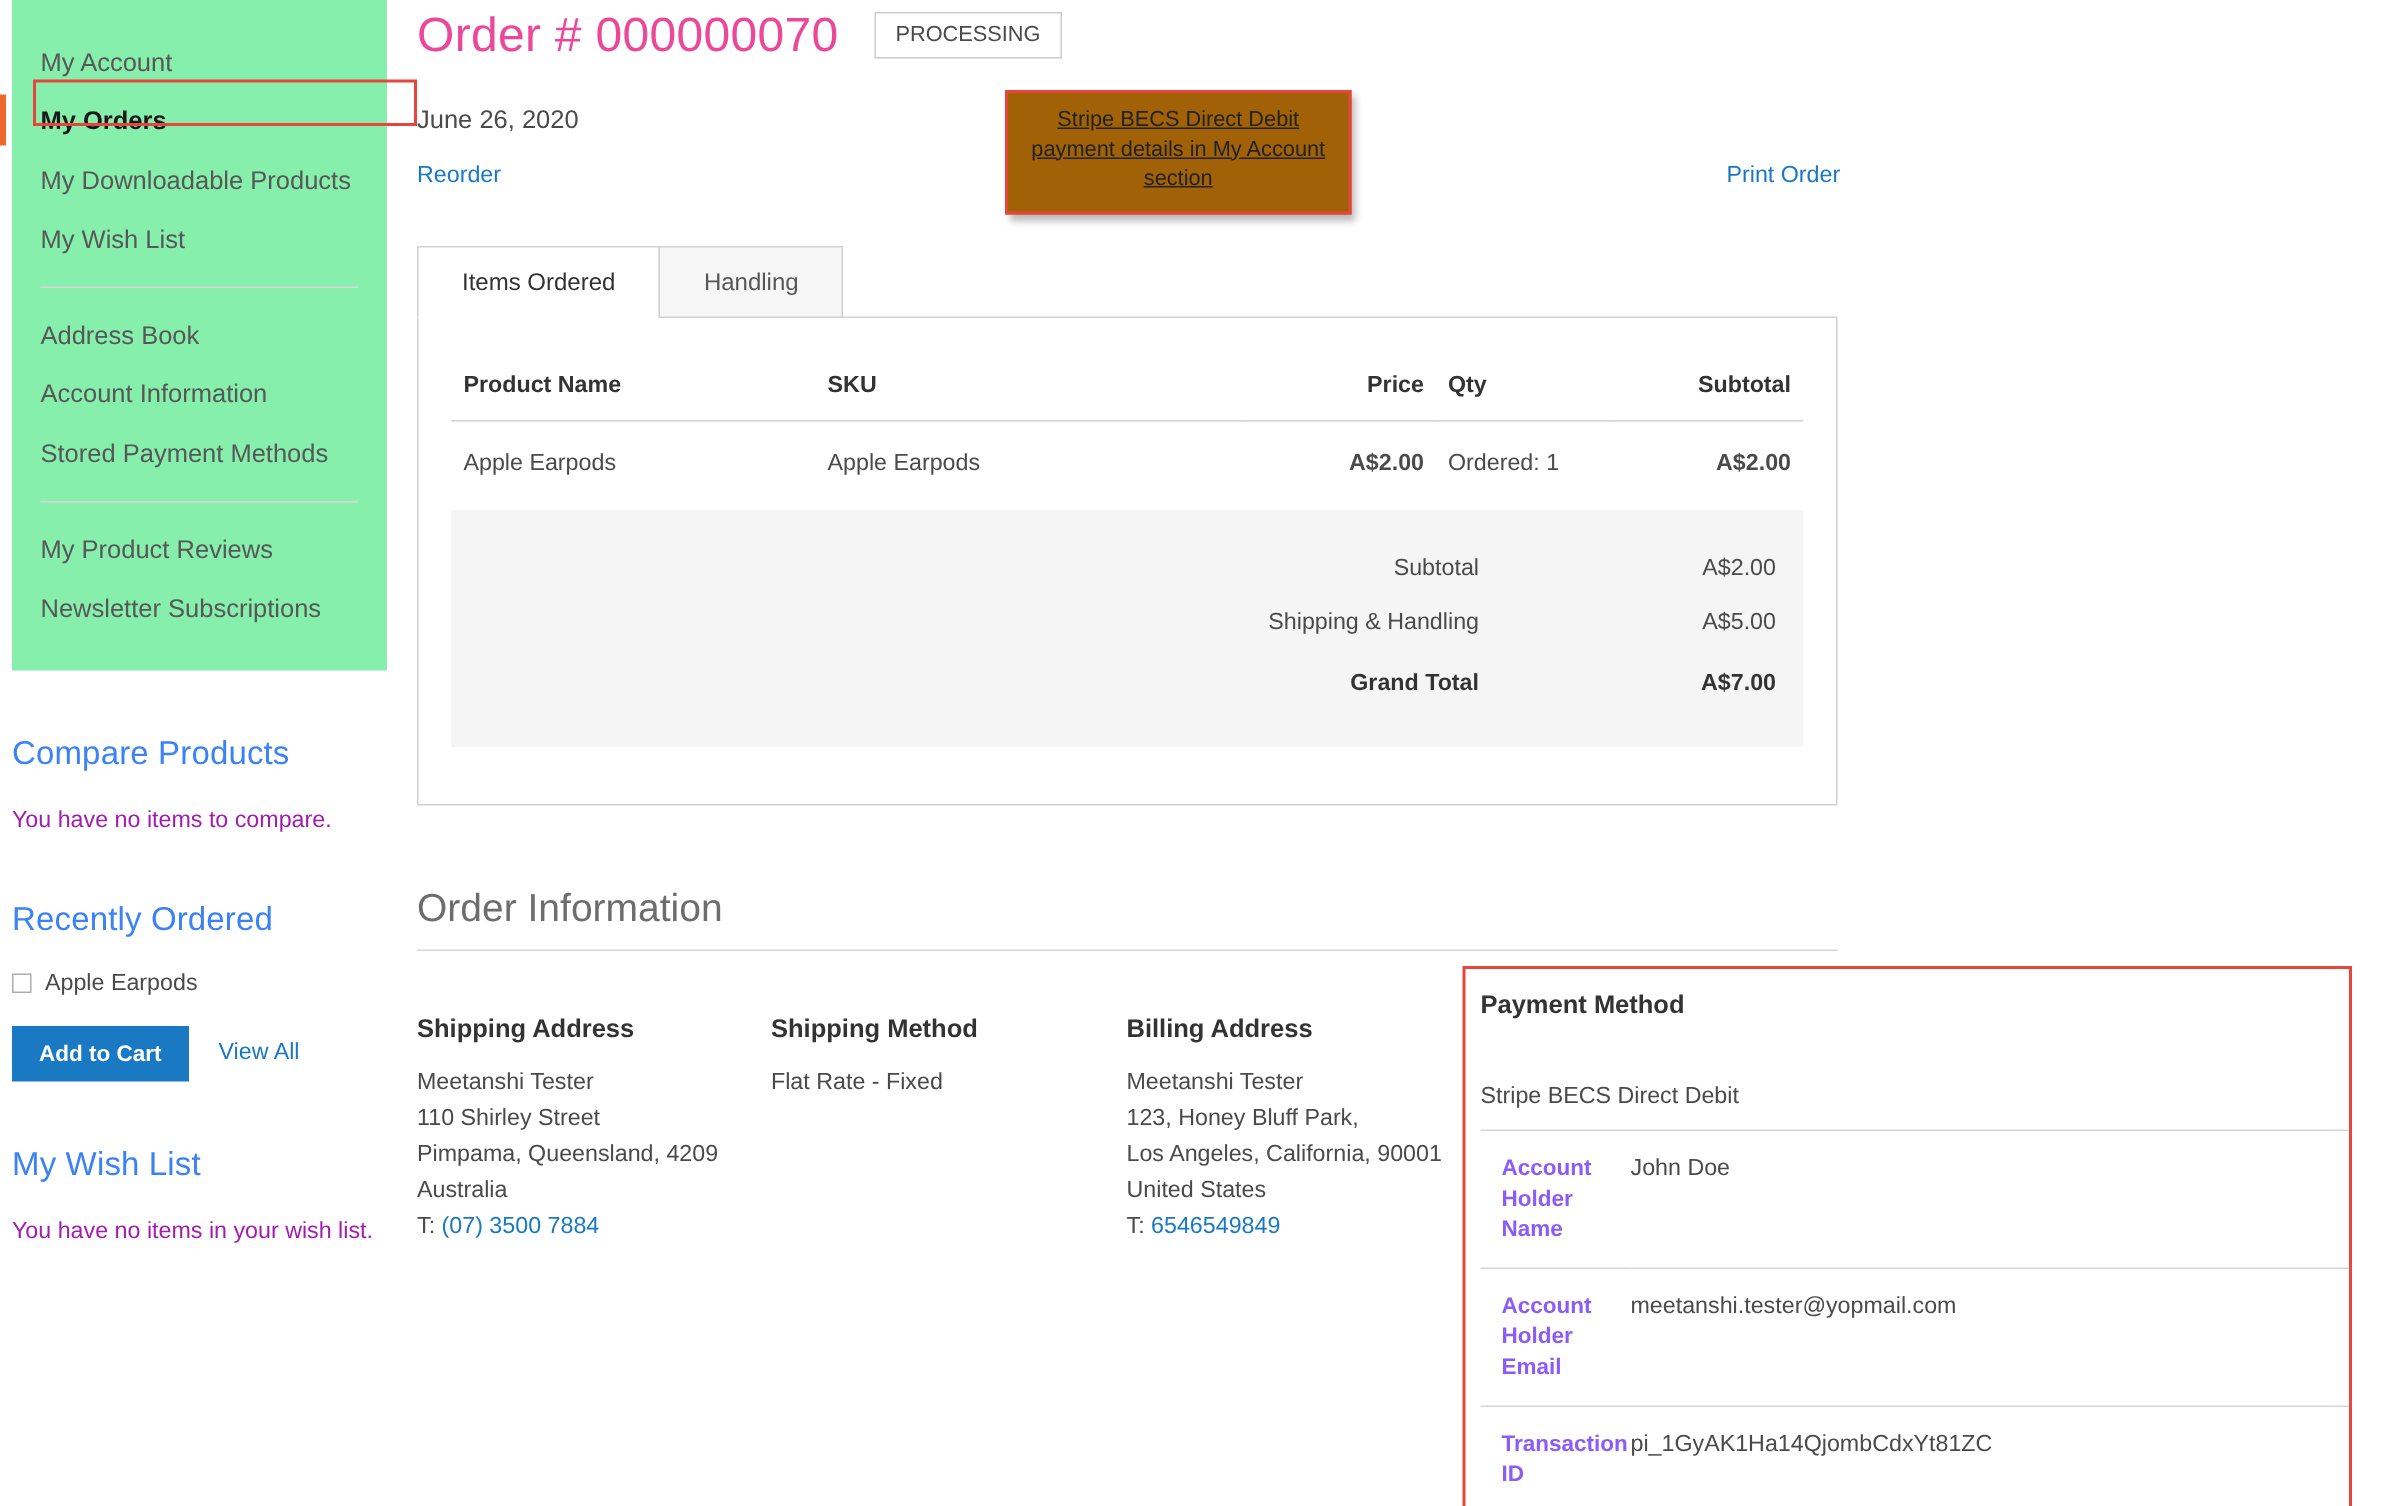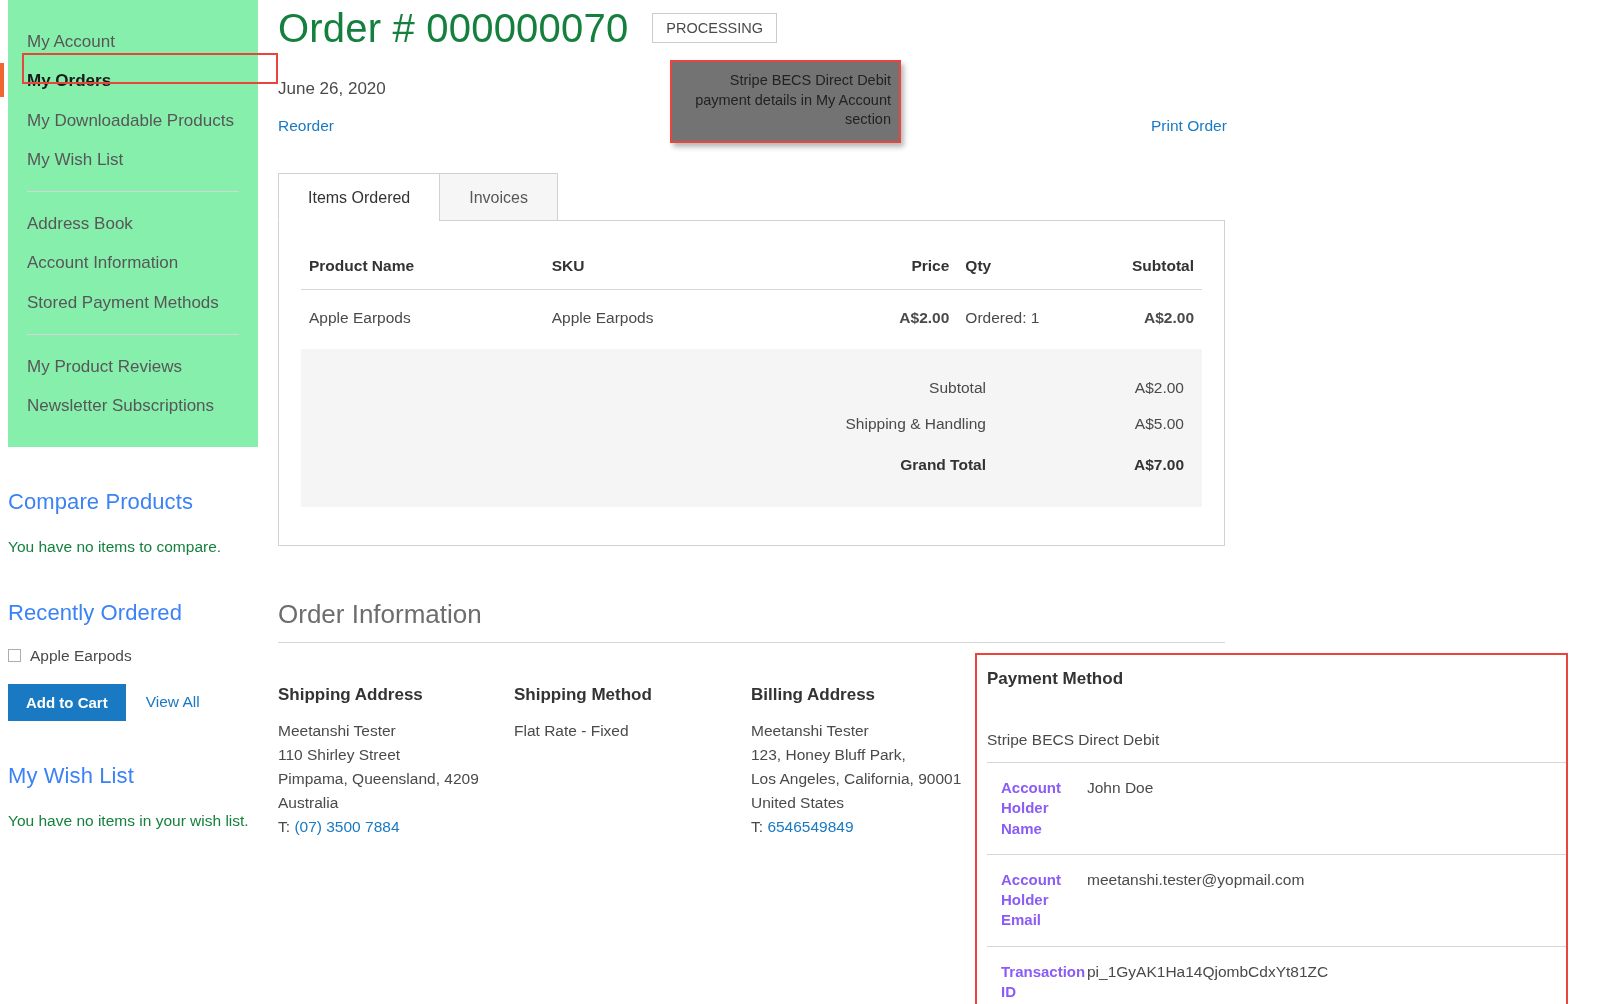--- a/index.html
+++ b/index.html
@@ -39,63 +39,64 @@
     border: 2.5px solid #e8453c;
     pointer-events: none;
   }
   .nav-sep { height: 1px; background: #d6d6d6; margin: 12px 19px 12px 19px; }
 
   .side-block { margin-top: 42px; padding-left: 0; }
   .side-title {
     font-size: 22px; color: #3b82f6; font-weight: normal;
     margin-bottom: 21px; letter-spacing: .1px;
   }
-  .side-text { font-size: 15.5px; color: #15803d; line-height: 1.4; }
+  .side-text { font-size: 15.5px; color: #a21caf; line-height: 1.4; }
   .ro-item { display: flex; align-items: center; gap: 9px; font-size: 15.5px; color: #4a4a4a; margin-bottom: 19px; }
   .ro-check { width: 13px; height: 13px; border: 1px solid #adadad; background: #fff; flex: 0 0 auto; }
   .ro-actions { display: flex; align-items: center; gap: 20px; }
   .btn-primary {
     background: #1979c3; color: #fff; border: none;
     font-family: "Liberation Sans", sans-serif;
     font-size: 15px; font-weight: bold;
     padding: 11px 18px; cursor: pointer; line-height: 1;
   }
   .link { color: #1979c3; font-size: 15.5px; text-decoration: none; cursor: pointer; }
 
   
   .main { position: absolute; left: 278px; top: 0; width: 1319px; }
 
   .title-row { display: flex; align-items: center; gap: 24px; padding-top: 6px; }
   .page-title {
-    font-size: 40px; font-weight: normal; color: #15803d;
+    font-size: 32px; font-weight: normal; color: #ec4899;
     letter-spacing: .2px; line-height: 1.1;
   }
   .status-badge {
     border: 1px solid #cccccc; background: #fff;
     font-size: 14.5px; color: #4a4a4a;
     padding: 7px 13px; line-height: 1; white-space: nowrap;
   }
   .order-date { font-size: 17px; color: #4a4a4a; margin-top: 29px; }
 
   .action-row { margin-top: 18px; position: relative; height: 24px; }
   .reorder-link { position: absolute; left: 0; top: 0; }
   .print-link { position: absolute; left: 873px; top: 0; }
 
   .callout {
     position: absolute;
     left: 392px; top: 60px;
     width: 231px;
     border: 2.5px solid #e8453c;
-    background: #737373;
+    background: #a16207;
     box-shadow: 3px 4px 5px rgba(0,0,0,.28);
     padding: 9px 8px 11px 8px;
-    text-align: right;
+    text-align: center;
     font-size: 14.5px;
     color: #222222;
     line-height: 1.35;
+    text-decoration: underline;
   }
 
   
   .tabs { display: flex; margin-top: 32px; position: relative; z-index: 2; }
   .tab {
     font-size: 16px; color: #575757;
     padding: 14px 29px 13px 29px;
     border: 1px solid #d1d1d1;
     background: #f6f6f6;
     margin-right: -1px;
@@ -266,21 +267,21 @@
       <a class="link print-link">Print Order</a>
     </div>
 
     <div class="callout">Stripe BECS Direct Debit payment details in My Account section</div>
 
     <div class="tabs">
       <div class="tab active">
         <span>Items Ordered</span>
       </div>
       <div class="tab">
-        <span>Invoices</span>
+        <span>Handling</span>
       </div>
     </div>
 
     <div class="panel">
       <table class="items">
         <thead>
           <tr>
             <th class="col-name">Product Name</th>
             <th class="col-sku">SKU</th>
             <th class="col-price">Price</th>

